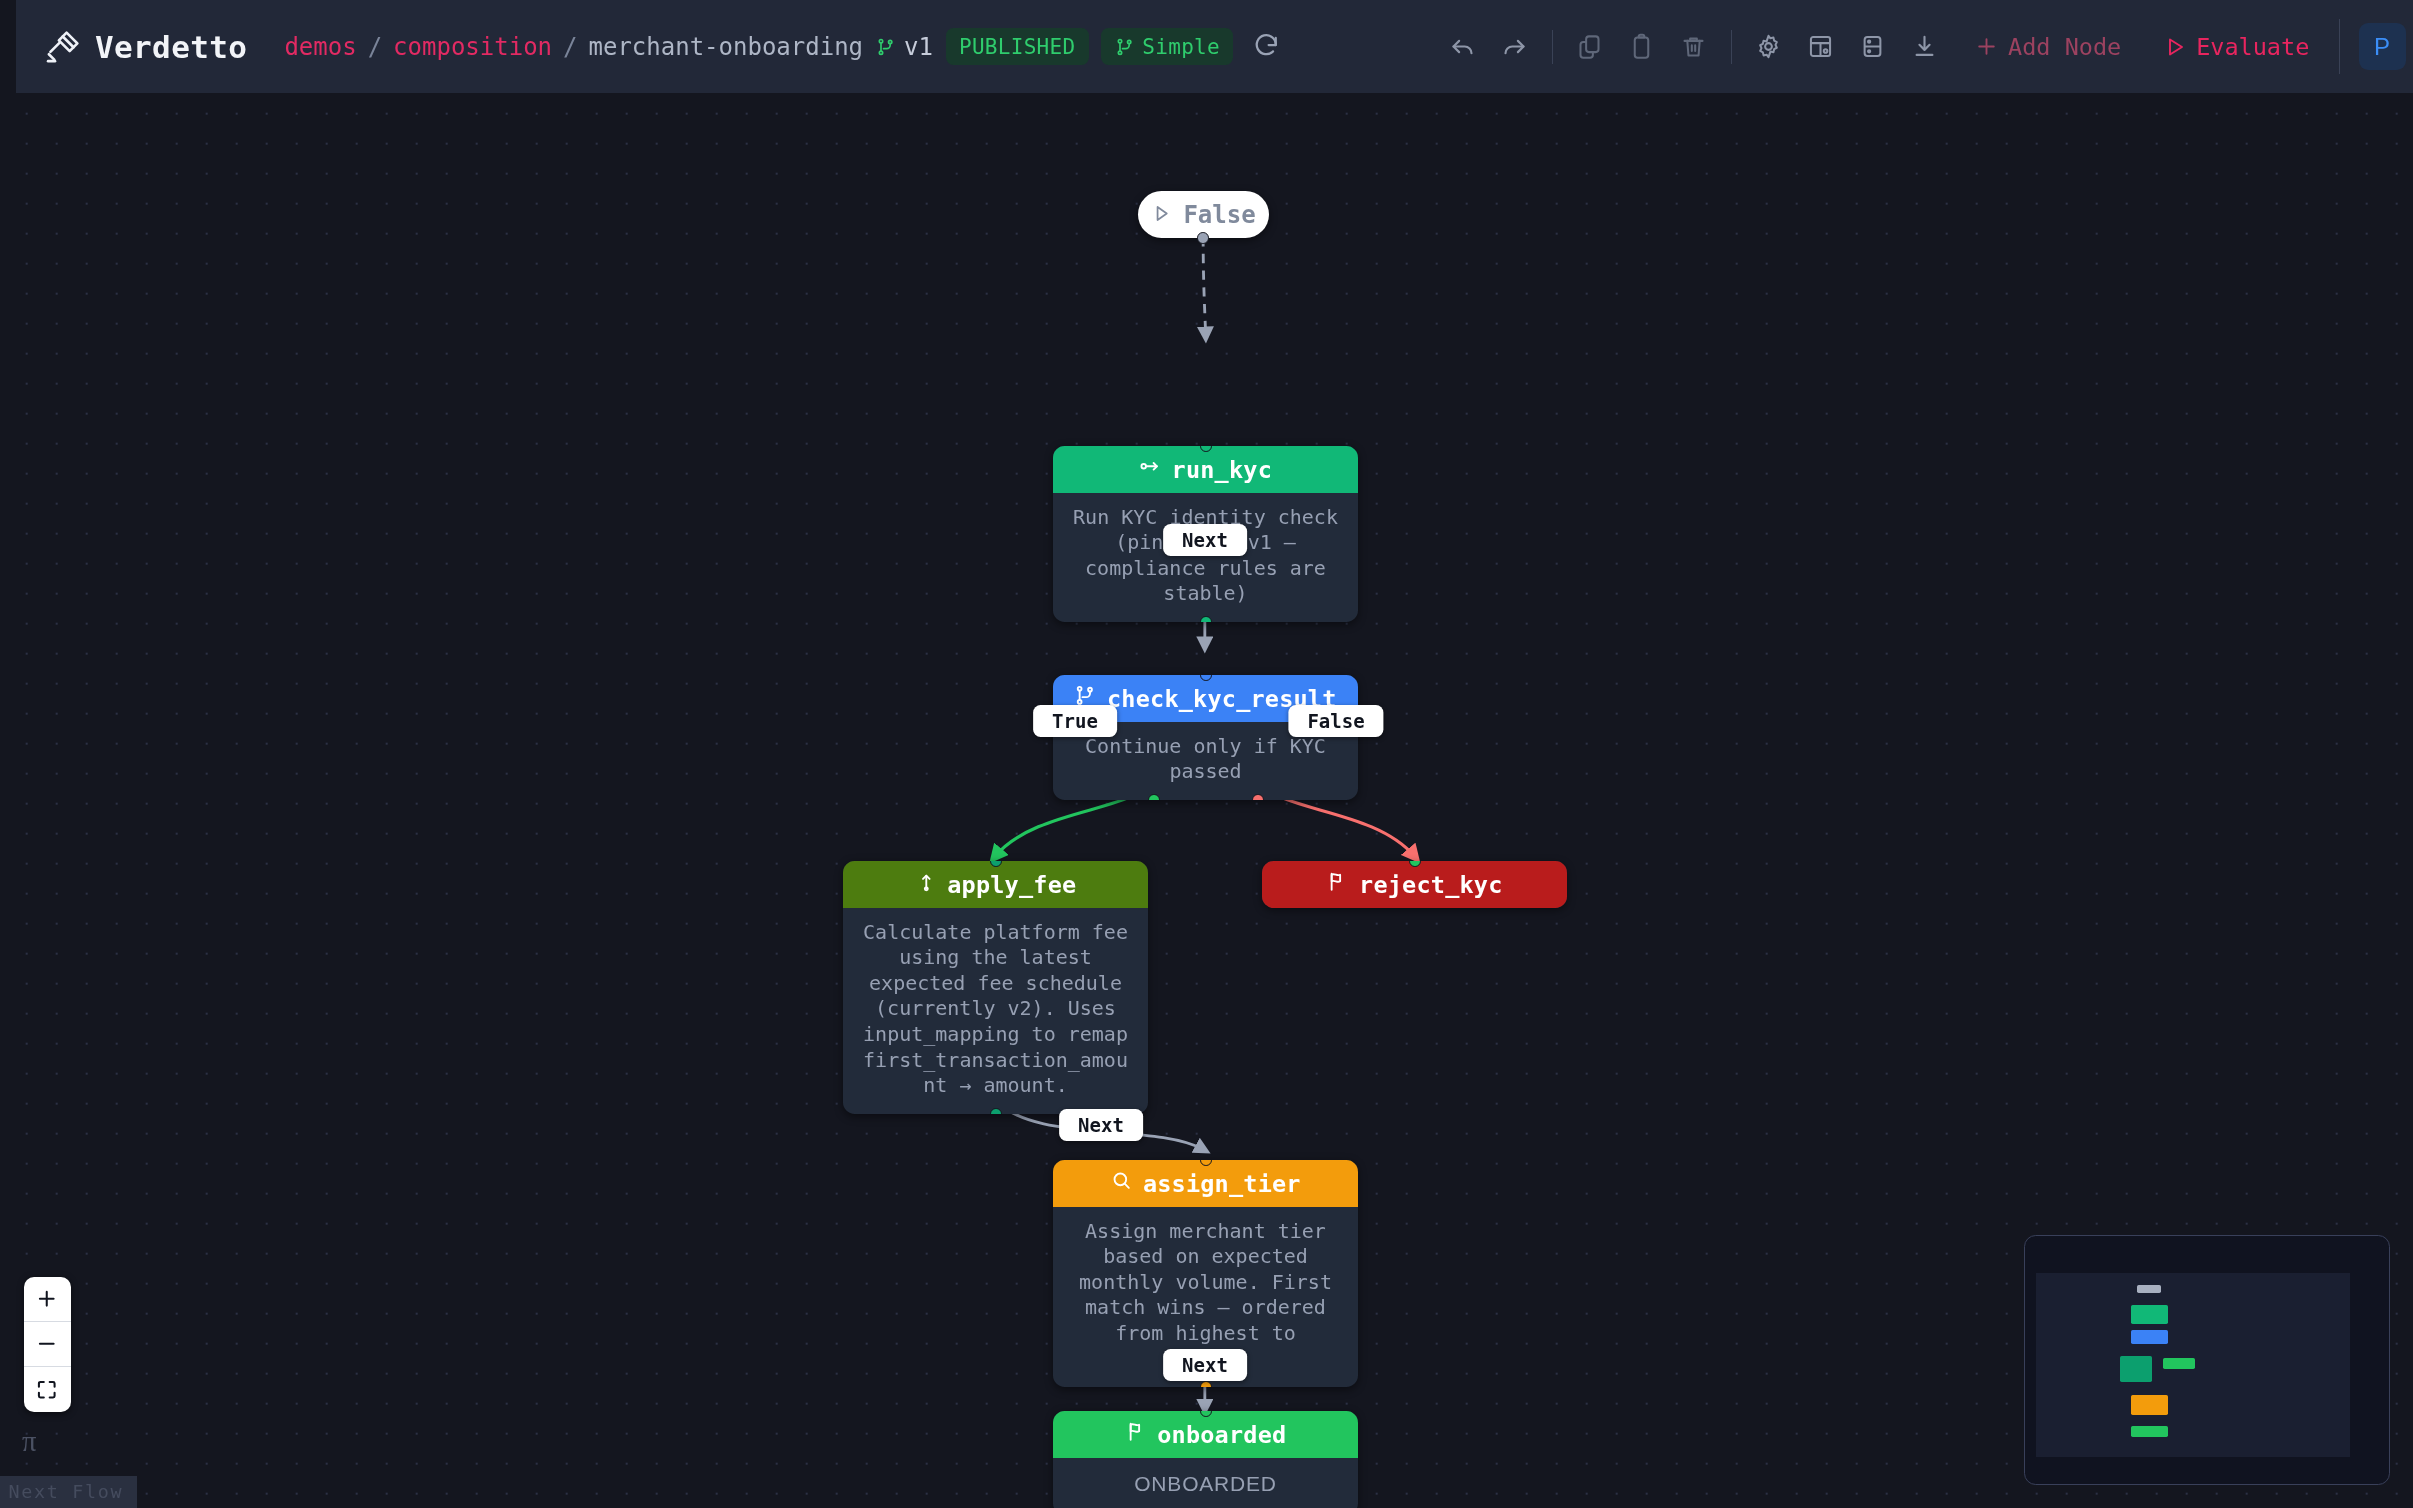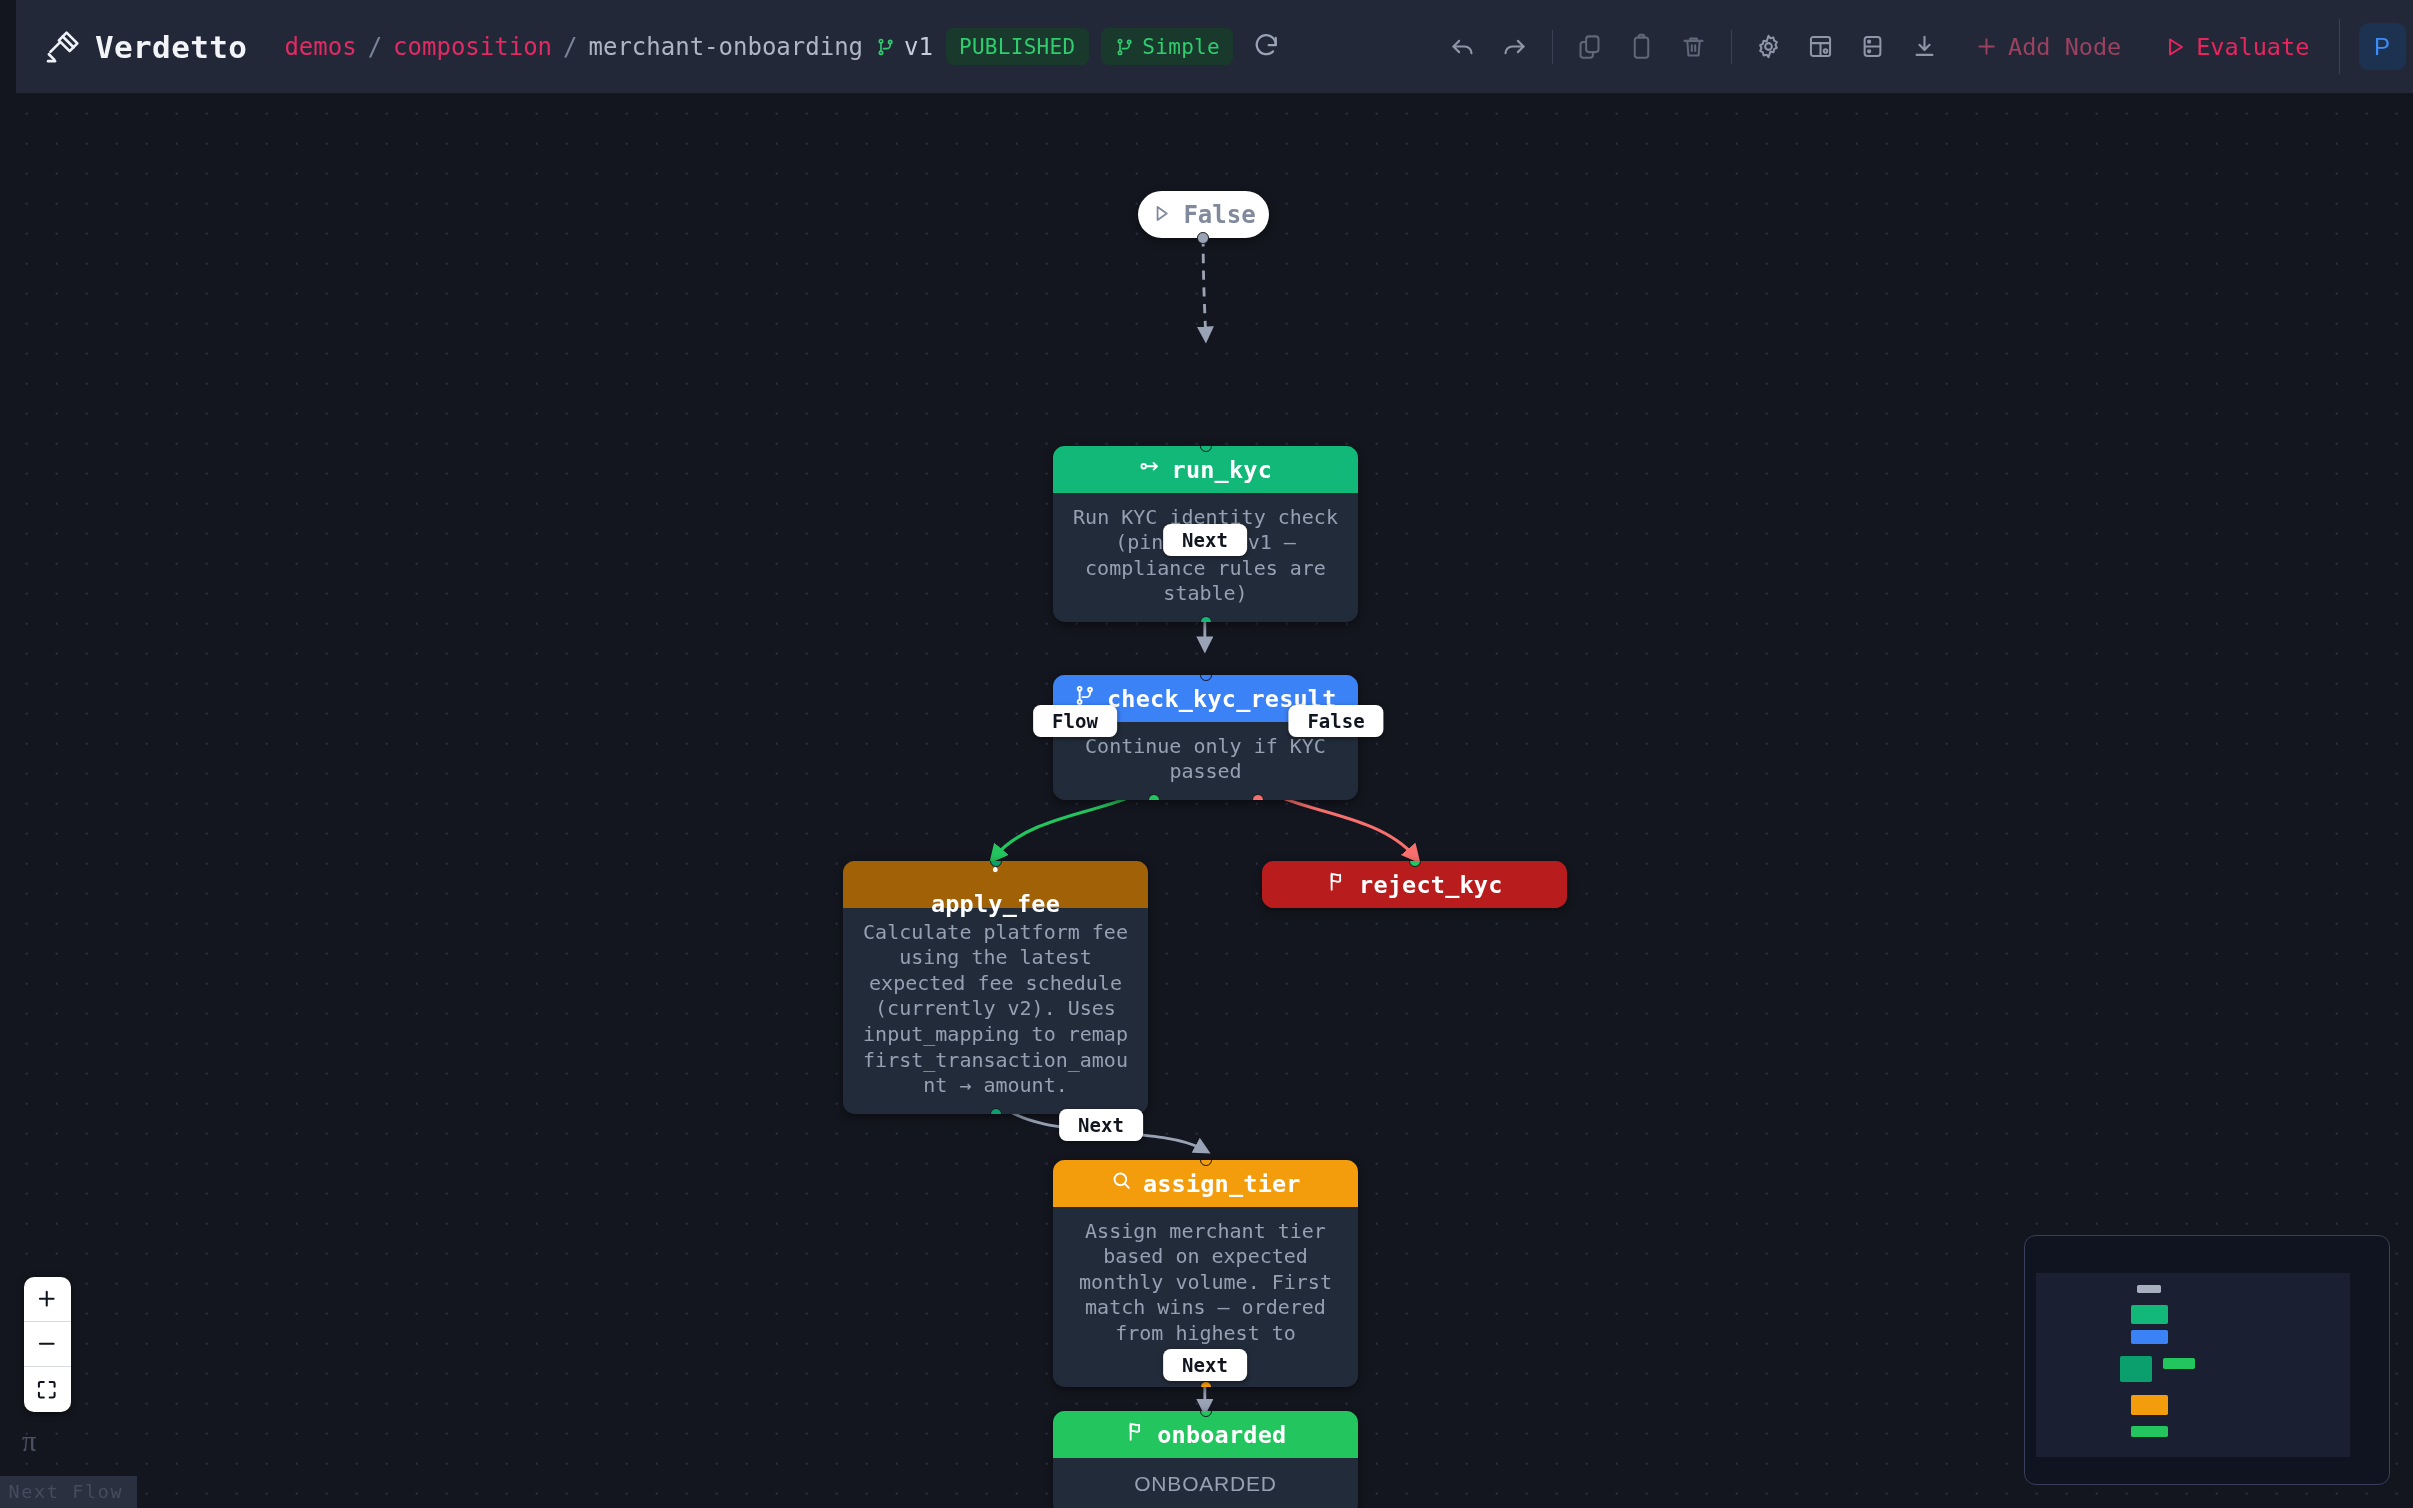--- a/index.html
+++ b/index.html
@@ -345,21 +345,21 @@
     <path d="M 1376 812 C 1376 860, 1240 850, 1188 912" stroke="#22c55e" stroke-width="3.8" fill="none" marker-end="url(#ah-green)"></path>
 
     <path d="M 1501 812 C 1501 860, 1636 850, 1688 912" stroke="#f8706e" stroke-width="3.8" fill="none" marker-end="url(#ah-red)"></path>
 
     <path d="M 1188 1202 C 1230 1255, 1378 1230, 1436 1262" stroke="#9aa3b5" stroke-width="3.4" fill="none" marker-end="url(#ah-gray)"></path>
 
     <path d="M 1438 1360 L 1438 1570" stroke="#9aa3b5" stroke-width="3.4" fill="none" marker-end="url(#ah-gray)"></path>
   </svg>
 
   <div class="edge-label" style="left:1205px; top:448px;">Next</div>
-  <div class="edge-label" style="left:1075px; top:629px;">Flow</div>
+  <div class="edge-label" style="left:1075px; top:629px;">True</div>
   <div class="edge-label" style="left:1336px; top:629px;">False</div>
   <div class="edge-label" style="left:1101px; top:1033px;">Next</div>
   <div class="edge-label" style="left:1205px; top:1273px;">Next</div>
 
   <div id="node-start" style="left:1138px; top:99px; width:131px; height:47px;">
     <span>
       <svg viewBox="0 0 24 24" fill="none" stroke="currentColor" stroke-width="2" stroke-linejoin="round">
           <path d="M7.5 4.5 18 12 7.5 19.5z"></path>
         </svg>
     </span>
@@ -396,21 +396,21 @@
       </span>
       <span>check_kyc_result</span>
     </div>
     <div class="node-body">Continue only if KYC passed</div>
     <span class="handle" style="left:147px; top:-5.9px; background:#3b82f6;"></span>
     <span class="handle" style="left:95px; bottom:-5.9px; background:#22c55e;"></span>
     <span class="handle" style="left:199px; bottom:-5.9px; background:#f8706e;"></span>
   </div>
 
   <div class="node" style="left:843px; top:769px; width:305px;">
-    <div class="node-head" style="background:#a16207;flex-direction:column;">
+    <div class="node-head" style="background:#4d7c0f;">
       <span>
         <svg viewBox="0 0 24 24" fill="none" stroke="currentColor" stroke-width="2" stroke-linecap="round" stroke-linejoin="round">
             <path d="M12 20V6"></path>
             <path d="M8.5 9.5 12 6l3.5 3.5"></path>
             <circle cx="12" cy="20" r="1.6"></circle>
           </svg>
       </span>
       <span>apply_fee</span>
     </div>
     <div class="node-body">Calculate platform fee using the latest expected fee schedule (currently v2). Uses input_mapping to remap first_transaction_amount → amount.</div>

